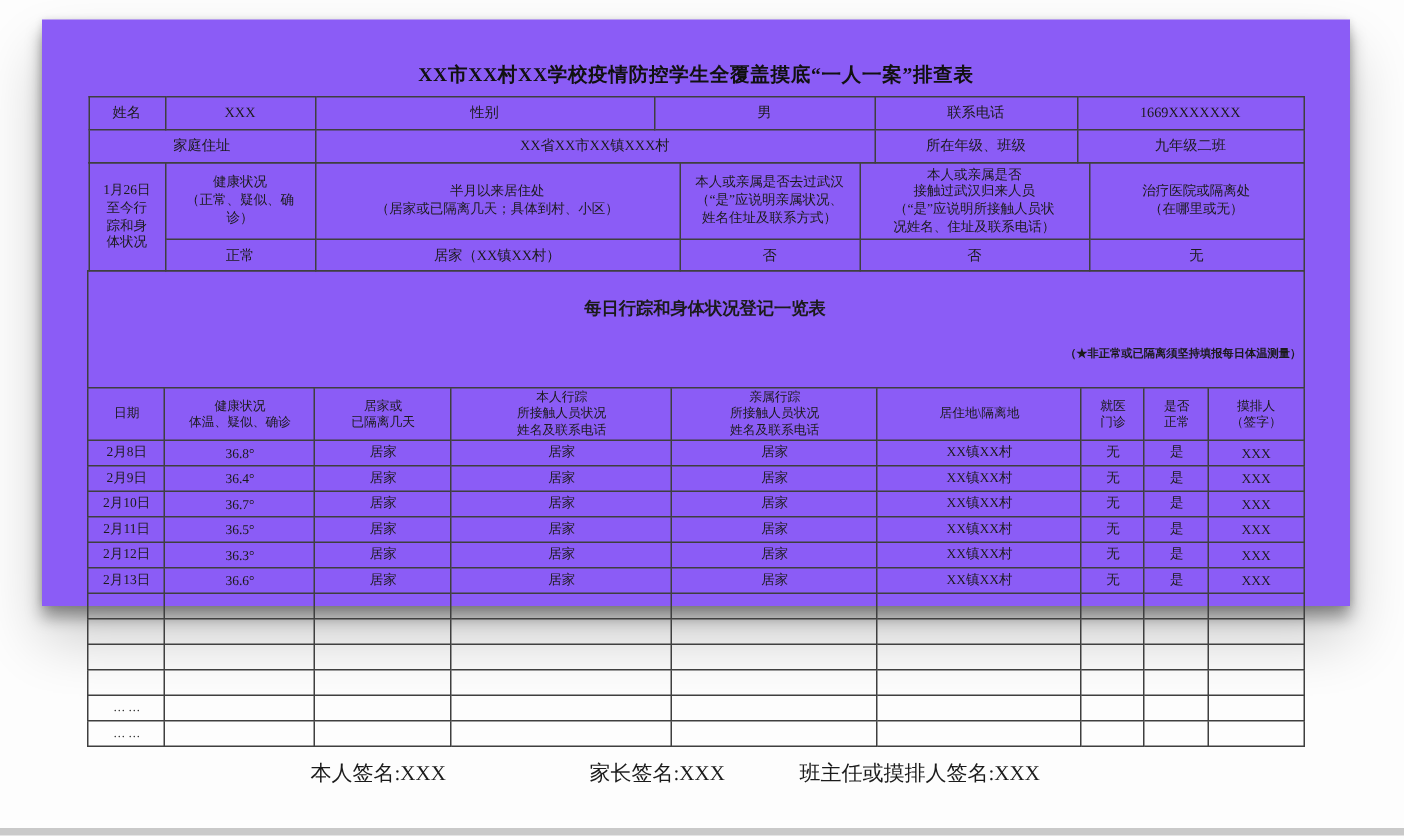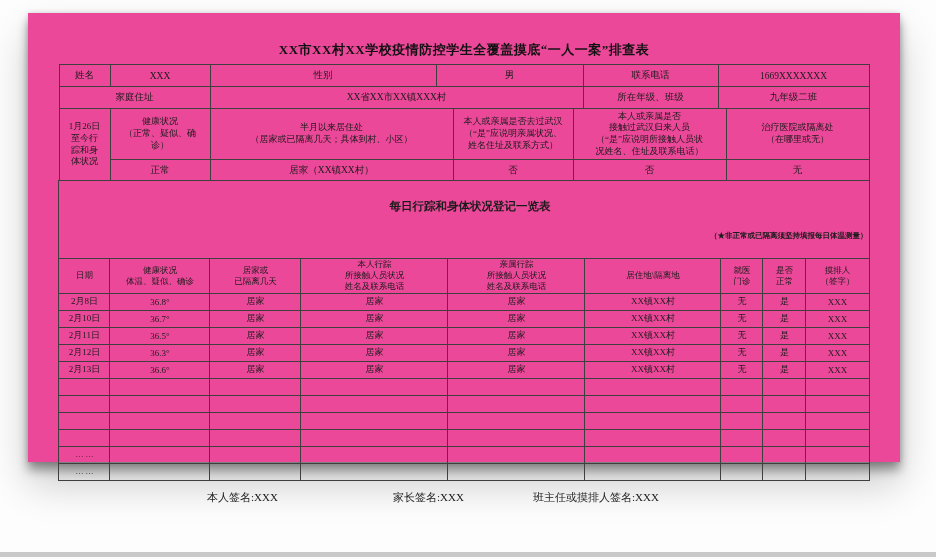--- a/index.html
+++ b/index.html
@@ -1,38 +1,38 @@
 <!DOCTYPE html>
 <html><head>
 <meta charset="utf-8">
 <style>
   * { margin:0; padding:0; box-sizing:border-box; }
   body { font-family: "Liberation Serif", "DejaVu Serif", serif; background:#ffffff; }
   .canvas { position:relative; width:936px; height:560px; background:#fdfdfd; overflow:hidden; }
   .page {
-    position:absolute; left:28px; top:13px; width:872px; height:449px; background:#ec4899;
+    position:absolute; left:28px; top:13px; width:872px; height:391px; background:#8b5cf6;
     box-shadow: 0 8px 10px rgba(0,0,0,.38), 0 22px 38px rgba(0,0,0,.20), 0 0 5px rgba(0,0,0,.14);
   }
   .bottom-bar { position:absolute; left:0; right:0; bottom:3px; height:5px; background:#c9c9c9; }
   .doc-title { margin-top:28px; text-align:center; font-size:13px; font-weight:bold; color:#111; letter-spacing:.5px; }
   table { border-collapse:collapse; table-layout:fixed; width:810px; margin:0 auto; color:#1b1b1b; }
   .t1 { margin-top:5px; }
   .t2, .t3 { margin-top:-1px; }
   td { border:1px solid #3f3f3f; text-align:center; vertical-align:middle; white-space:pre-line; padding:0 1px; overflow:hidden; }
   .t1 td { height:22px; font-size:9.5px; }
   .t2 .hdr td { height:51px; font-size:9px; line-height:1.3; }
   .t2 .val td { height:21px; font-size:9.5px; }
   .period-cell { font-size:9.5px; line-height:1.25; }
   .banner-cell { height:33px; }
   .banner-title { display:block; font-size:11.5px; font-weight:bold; line-height:1.25;padding-left:12px; }
   .banner-note { display:block; font-size:7.5px; font-weight:bold; line-height:1.2;text-align:right; }
   .t3 .colhdr td { height:32px; font-size:8.5px; line-height:1.3; }
   .t3 .datarow td { height:17px; font-size:9px; }
   .t3 .dotrow td { height:17px; font-size:8px; }
-  .signatures { position:relative; width:100%; height:18px; margin-top:9px; font-size:11px; color:#1b1b1b;text-decoration:underline; }
+  .signatures { position:relative; width:100%; height:18px; margin-top:9px; font-size:14px; color:#1b1b1b;text-decoration:underline; }
   .signatures span { position:absolute; top:0; white-space:nowrap; }
   .sig-self { left:179px; }
   .sig-parent { left:365px; }
   .sig-teacher { left:505px; }
 </style>
 </head>
 <body>
 
 <div class="canvas">
   <div class="page">
@@ -151,20 +151,31 @@
         <td>36.8°</td>
         <td>居家</td>
         <td>居家</td>
         <td>居家</td>
         <td>XX镇XX村</td>
         <td>无</td>
         <td>是</td>
         <td>XXX</td>
       </tr>
       <tr class="datarow">
+        <td>2月9日</td>
+        <td>36.4°</td>
+        <td>居家</td>
+        <td>居家</td>
+        <td>居家</td>
+        <td>XX镇XX村</td>
+        <td>无</td>
+        <td>是</td>
+        <td>XXX</td>
+      </tr>
+      <tr class="datarow">
         <td>2月10日</td>
         <td>36.7°</td>
         <td>居家</td>
         <td>居家</td>
         <td>居家</td>
         <td>XX镇XX村</td>
         <td>无</td>
         <td>是</td>
         <td>XXX</td>
       </tr>

